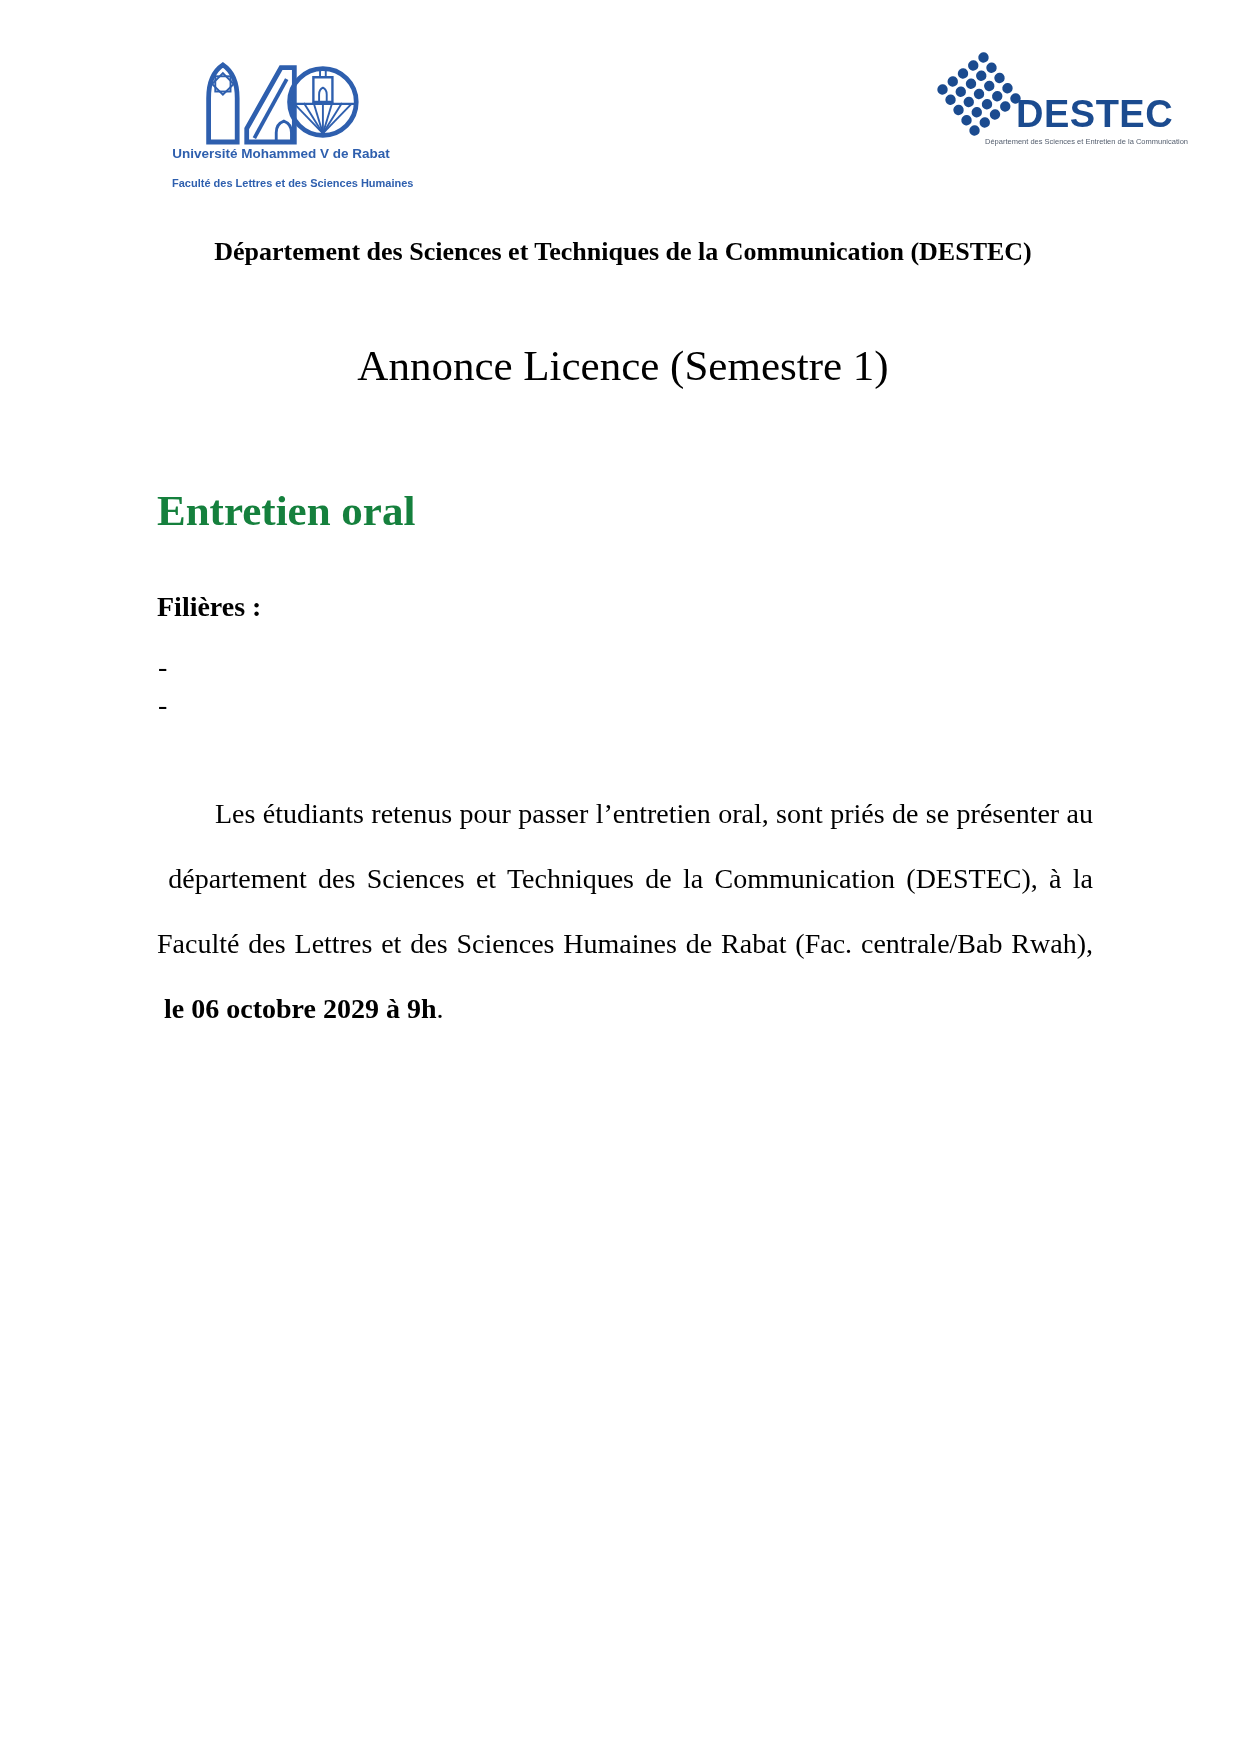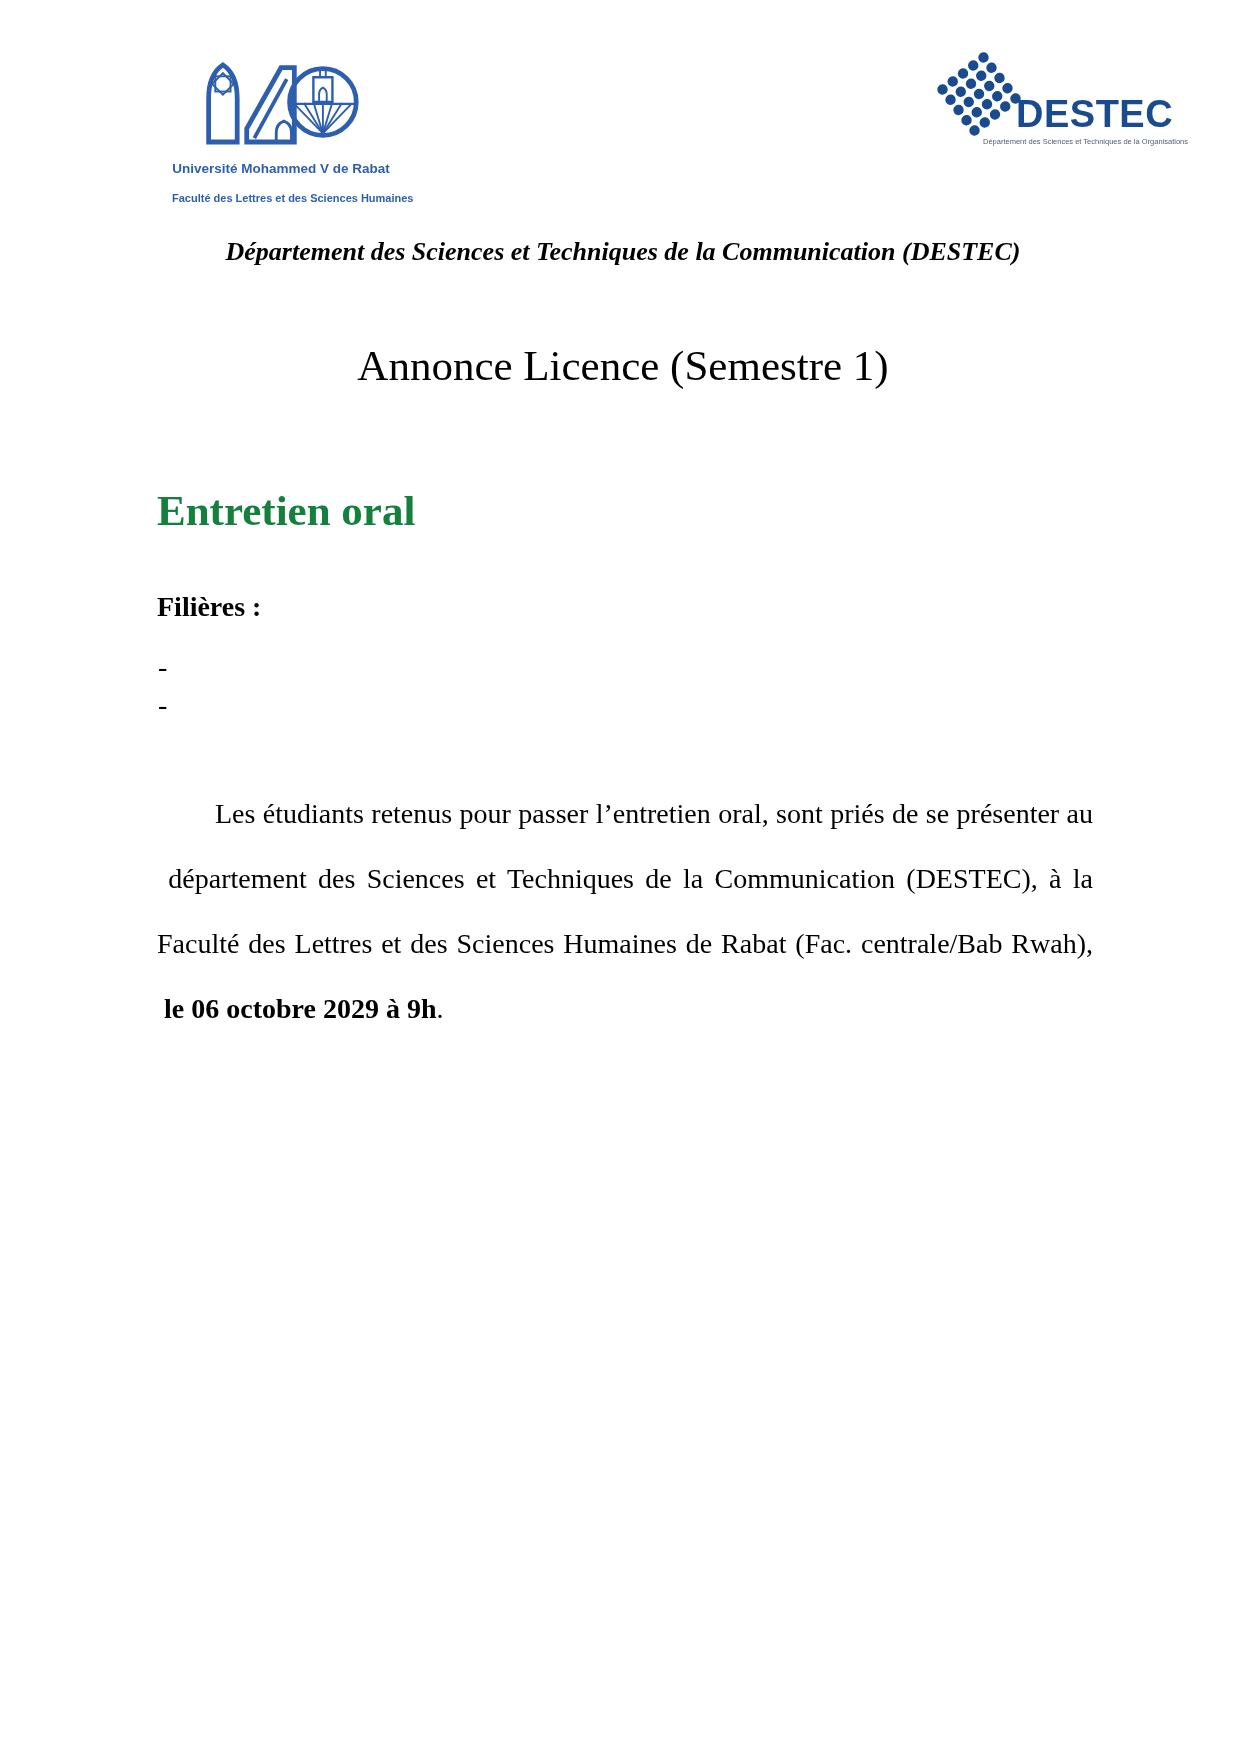--- a/index.html
+++ b/index.html
@@ -19,21 +19,21 @@
     left:172px; top:58px;
     width:218px;
     text-align:center;
   }
   .logo-left svg{display:block;margin:0 auto;}
   .uni-line1{
     font-family:"Liberation Sans", sans-serif;
     font-weight:bold;
     font-size:13.5px;
     color:#2e5fae;
-    margin-top:15px;
+    margin-top:0;
     white-space:nowrap;
   }
   .uni-line2{
     font-family:"Liberation Sans", sans-serif;
     font-weight:bold;
     font-size:11px;
     color:#2e5fae;
     margin-top:16px;
     white-space:nowrap;
   }
@@ -70,21 +70,20 @@
     white-space:nowrap;
   }
 
   
   .doc-header{
     position:absolute;
     left:157px; top:237px;
     width:932px;
     text-align:center;
     font-weight:bold;
-    font-style:italic;
     font-size:26px;
     white-space:nowrap;
   }
   .page-title{
     position:absolute;
     left:157px; top:341px;
     width:932px;
     text-align:center;
     font-size:43px;
     font-weight:normal;
@@ -196,21 +195,21 @@
             <circle cx="67" cy="55" r="5.2"></circle>
           <circle cx="15" cy="68" r="5.2"></circle>
             <circle cx="28" cy="68" r="5.2"></circle>
             <circle cx="41" cy="68" r="5.2"></circle>
             <circle cx="54" cy="68" r="5.2"></circle>
             <circle cx="67" cy="68" r="5.2"></circle>
         </g>
       </svg>
       <div class="destec-acronym">DESTEC</div>
     </div>
-    <div class="destec-tagline">Département des Sciences et Techniques de la Organisations</div>
+    <div class="destec-tagline">Département des Sciences et Entretien de la Communication</div>
   </div>
 
   <div class="doc-header">Département des Sciences et Techniques de la Communication (DESTEC)</div>
 
   <div class="page-title">Annonce Licence (Semestre 1)</div>
 
   <div class="page-subtitle">Entretien oral</div>
 
   <div class="filieres-heading">Filières :</div>
 

